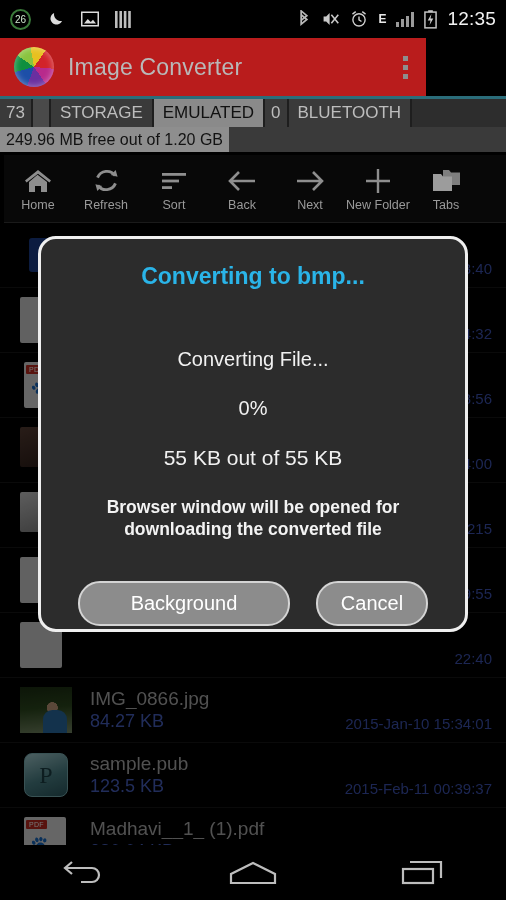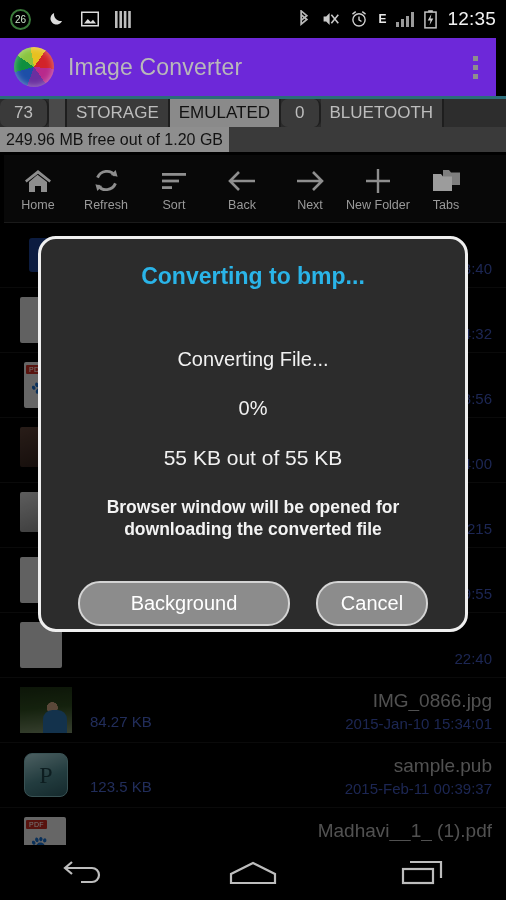--- a/index.html
+++ b/index.html
@@ -25,22 +25,22 @@
     font-family: "Liberation Sans", sans-serif;
   }
   .sb-icon { color: #d8d8d8; display: flex; align-items: center; }
   .sb-clock { color: #f2f2f2; font-size: 19px; letter-spacing: .2px; }
   .sb-e { color: #e8e8e8; font-size: 12px; font-weight: bold; align-self: flex-start; margin-top: 4px; }
   .bars { display: flex; align-items: flex-end; gap: 2px; height: 15px; }
   .bars i { display: block; width: 3px; background: #9a9a9a; }
 
   
   .appbar {
-    position: absolute; top: 38px; left: 0; width: 496px; height: 58px;
-    background: #6d28d9; display: flex; align-items: center; padding: 0 14px; justify-content: space-between;
+    position: absolute; top: 38px; left: 0; width: 426px; height: 58px;
+    background: #b91c1c; display: flex; align-items: center; padding: 0 14px; justify-content: space-between;
   }
   .applogo {
     width: 40px; height: 40px; border-radius: 50%; margin-right: 14px; flex: none;
     background:
       conic-gradient(from 200deg,
         #1d4fa8 0deg 55deg,
         #0f8f3f 55deg 105deg,
         #8ac43f 105deg 150deg,
         #e8c020 150deg 195deg,
         #d2232a 195deg 255deg,
@@ -57,21 +57,21 @@
   .crumbbar {
     position: absolute; top: 99px; left: 0; width: 506px; height: 28px;
     background: #2a2a2a; display: flex; align-items: stretch;
   }
   .crumb {
     display: flex; align-items: center; padding: 0 9px;
     font-size: 17px; color: #bdbdbd; background: #3a3a3a;
     border-right: 2px solid #1e1e1e; white-space: nowrap;
   }
   .crumb.active { background: #8a8a8a; color: #111; }
-  .crumb.tiny { padding: 0 14px; border-radius: 7px; }
+  .crumb.tiny { padding: 0 6px; }
   .crumb.blank { background: #4a4a4a; width: 18px; padding: 0; }
   .crumb.tail { background: #2d2d2d; flex: 1; border: 0; }
 
   .freebar {
     position: absolute; top: 127px; left: 0; width: 506px; height: 25px;
     background: #1c1c1c; display: flex; align-items: center;
   }
   .freebar .fill {
     background: #8e8e8e; color: #121212; font-size: 16px;
     height: 100%; display: flex; align-items: center; padding: 0 6px; white-space: nowrap;
@@ -89,23 +89,23 @@
   .tblabel { color: #9a9a9a; font-size: 12.5px; }
 
   
   .filelist { position: absolute; top: 223px; left: 0; width: 506px; height: 622px; background: #000; overflow: hidden; }
   .frow {
     position: relative; height: 65px; border-bottom: 1px solid #171717;
     display: flex; align-items: center; padding: 0 14px 0 20px;
   }
   .fthumb { width: 52px; height: 46px; flex: none; margin-right: 18px; position: relative; }
   .fmeta { flex: 1; min-width: 0; }
-  .fname { color: #b4b4b4; font-size: 19px; line-height: 1.15; white-space: nowrap; overflow: hidden; text-align: right; }
+  .fname { color: #b4b4b4; font-size: 19px; line-height: 1.15; white-space: nowrap; overflow: hidden; }
   .fsub { display: flex; align-items: baseline; margin-top: 2px; }
-  .fsize { color: #4a64c8; font-size: 15px; }
+  .fsize { color: #4a64c8; font-size: 18px; }
   .fdate { color: #3f56b8; font-size: 15px; position: absolute; right: 14px; bottom: 10px; white-space: nowrap; }
 
   
   .th-photo {
     width: 52px; height: 46px;
     background:
       radial-gradient(circle at 62% 45%, #c8a07e 0 13%, transparent 14%),
       linear-gradient(175deg, #1d3014 0%, #2d4a1e 45%, #7c8f6a 100%);
     position: relative; overflow: hidden;
   }

